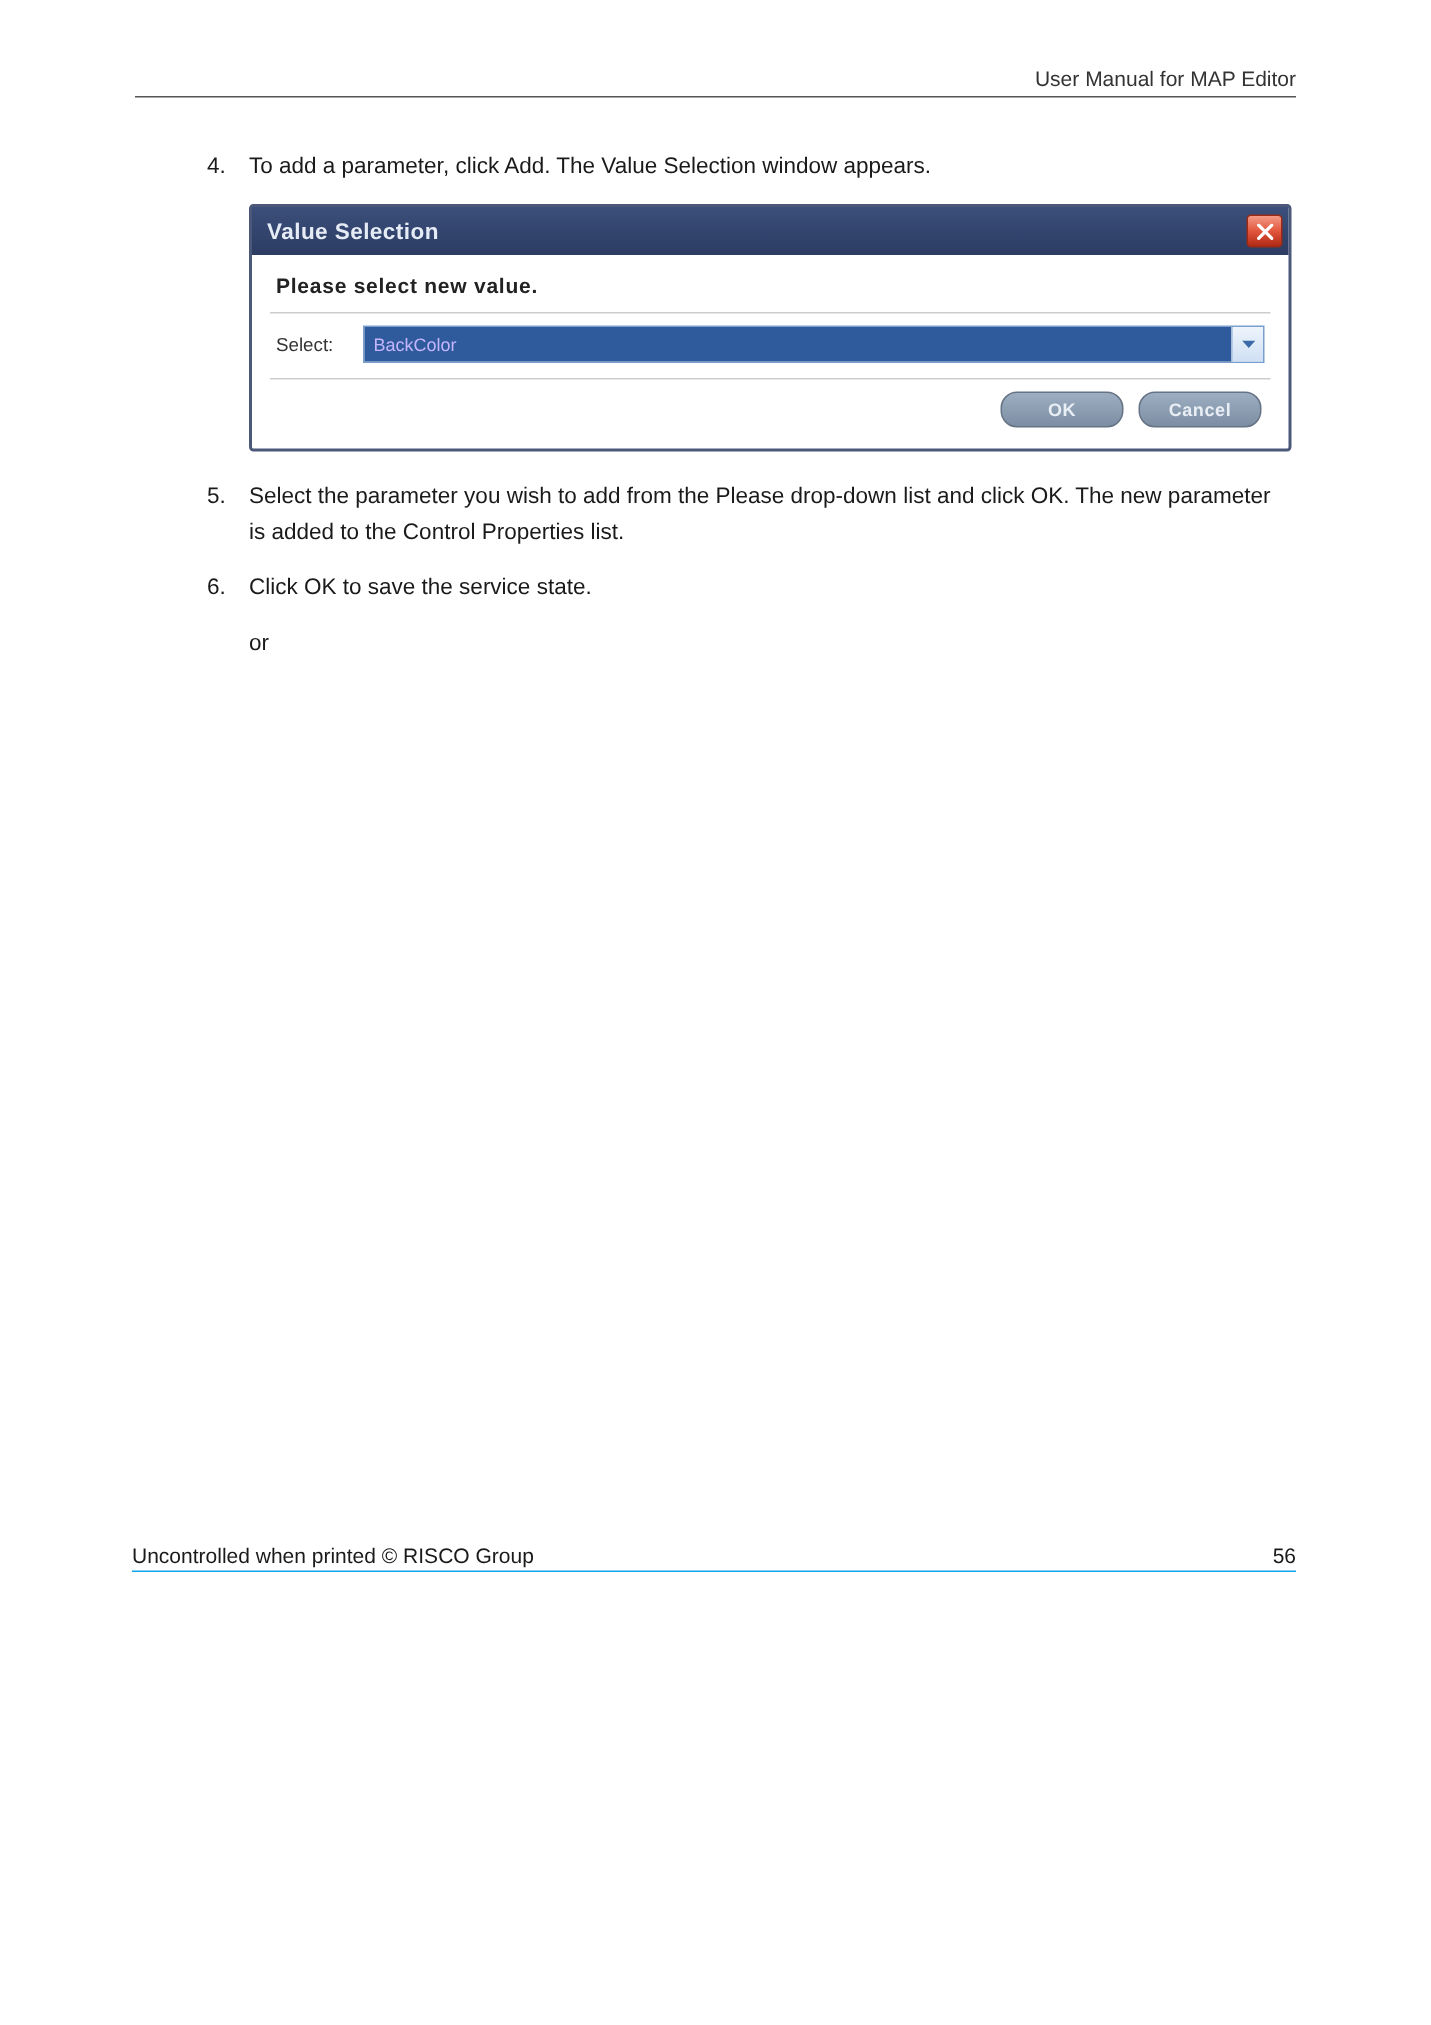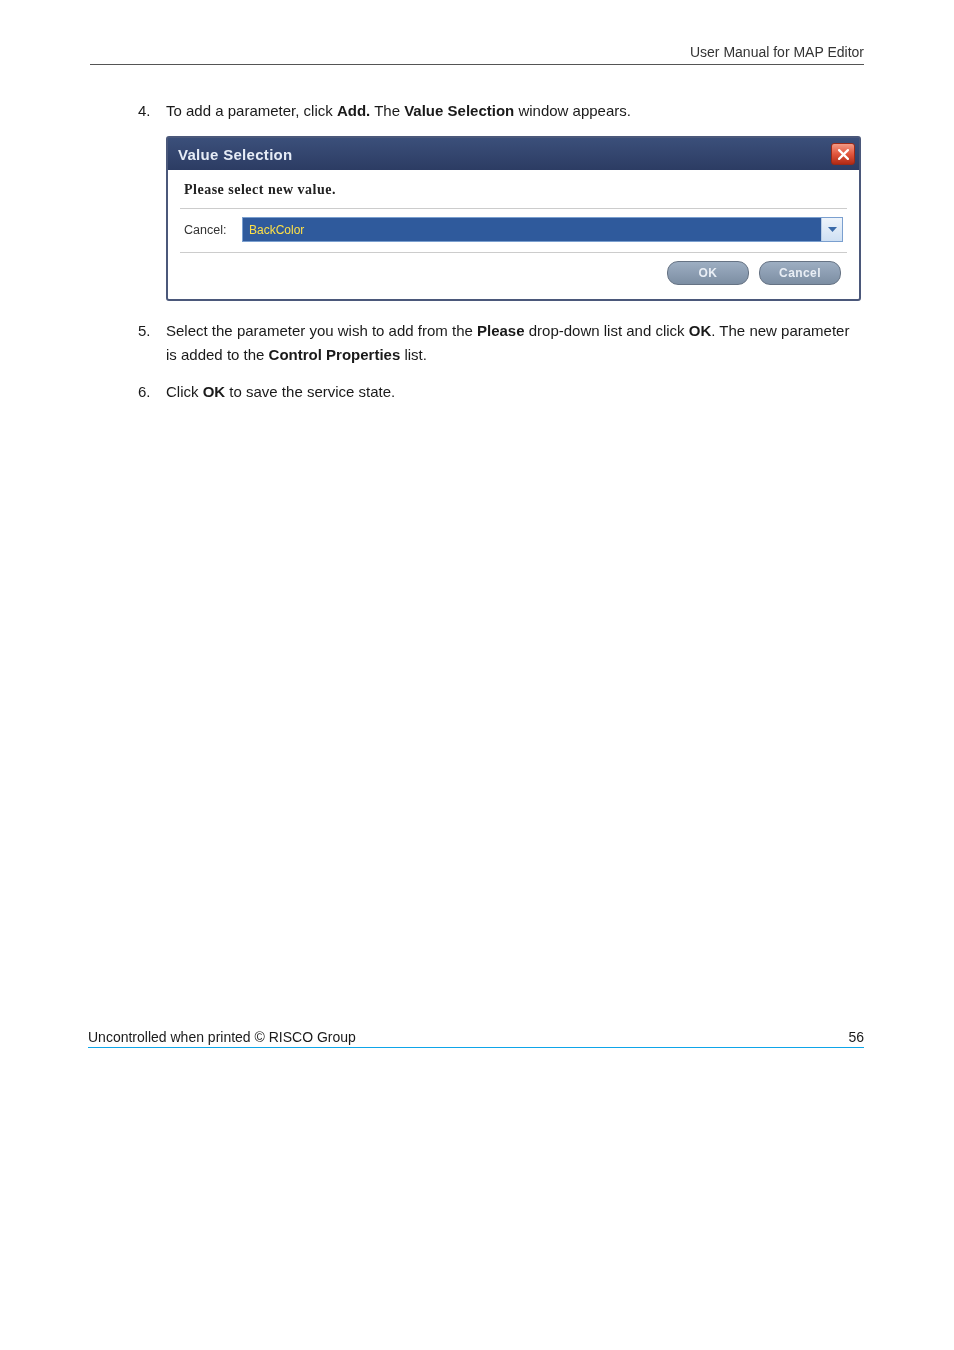--- a/index.html
+++ b/index.html
@@ -4,32 +4,32 @@
 <style>
 html,body{margin:0;padding:0;background:#fff;font-family:"Segoe UI","Myriad Pro",Arial,sans-serif;color:#1a1a1a}
 .page{width:954px;height:1102px;margin:0 auto;position:relative;box-sizing:border-box;padding:44px 90px 0 90px}
 .header-line{border-bottom:1px solid #555;padding-bottom:4px}
 .header-text{text-align:right;font-size:14px;color:#333}
 .content{margin-top:34px;padding-left:48px;padding-right:10px}
 ol.steps{list-style:none;margin:0;padding:0}
 ol.steps>li{display:flex;margin-bottom:14px;font-size:15px;line-height:1.55}
 .step-num{min-width:28px;color:#1a1a1a}
 .step-body{flex:1}
-.step-body b{font-weight:700}
+.step-body b{font-weight:400}
 .dialog-wrap{margin:14px 0 18px 28px}
 .dialog{border:2px solid #4b587a;border-radius:3px;background:#fff;width:695px;box-sizing:border-box}
 .dlg-titlebar{background:linear-gradient(#3b4f7a,#2c3c63);height:32px;display:flex;align-items:center;justify-content:space-between;padding:0 4px 0 10px}
 .dlg-title{color:#e6ecf6;font-weight:700;font-size:15px;letter-spacing:0.3px}
 .close-btn{width:22px;height:20px;background:linear-gradient(#f39a85,#e2563d,#b02a15);border:1px solid #9a2a18;border-radius:3px;color:#fff;display:flex;align-items:center;justify-content:center;font-size:14px;font-weight:700;line-height:1}
 .dlg-body{padding:8px 12px 12px 12px}
-.dlg-heading{font-family:Liberation Serif, serif;font-weight:700;font-size:14px;letter-spacing:0.5px;color:#222;padding:4px 0 10px 4px}
+.dlg-heading{font-family:Liberation Sans, sans-serif;font-weight:700;font-size:14px;letter-spacing:0.5px;color:#222;padding:4px 0 10px 4px}
 .dlg-row{display:flex;align-items:center;gap:10px;border:1px solid #ccc;border-left:none;border-right:none;padding:8px 4px 10px 4px}
 .dlg-label{font-size:12.5px;color:#333;min-width:48px}
 .combo{flex:1;height:23px;border:1px solid #7a9fcf;background:#fff;display:flex;align-items:stretch}
-.combo-value{flex:1;background:#2f5a9c;color:#fde047;font-size:12px;display:flex;align-items:center;padding:0 6px}
+.combo-value{flex:1;background:#2f5a9c;color:#c4b5fd;font-size:12px;display:flex;align-items:center;padding:0 6px}
 .combo-arrow{width:20px;background:linear-gradient(#eef4fb,#cfe0f3);border-left:1px solid #b7cce6;display:flex;align-items:center;justify-content:center;color:#3a6aa8;font-size:10px}
 .dlg-buttons{display:flex;justify-content:flex-end;gap:10px;padding:8px 6px 2px 6px}
 .pill-btn{min-width:80px;height:22px;border-radius:11px;background:linear-gradient(#9daec2,#7c8ea3);border:1px solid #667384;color:#e9eef5;font-size:12px;font-weight:700;letter-spacing:0.4px;display:flex;align-items:center;justify-content:center}
 .figure-caption{text-align:center;font-weight:700;font-size:14px;margin:16px 0 22px 0}
 .footer{position:absolute;left:88px;right:90px;bottom:54px;font-size:14px;border-bottom:1px solid #0ea5e9;display:flex;justify-content:space-between;padding-bottom:2px}
 </style>
 </head>
 <body>
 
 <div class="page">
@@ -53,21 +53,21 @@
           <div class="dlg-title">Value Selection</div>
           <div class="close-btn">
             <svg width="11" height="11" viewBox="0 0 10 10">
                 <path d="M1 1 L9 9 M9 1 L1 9" stroke="#fff" stroke-width="2" stroke-linecap="round"></path>
               </svg>
           </div>
         </div>
         <div class="dlg-body">
           <div class="dlg-heading">Please select new value.</div>
           <div class="dlg-row">
-            <div class="dlg-label">Cancel:</div>
+            <div class="dlg-label">Select:</div>
             <div class="combo">
               <div class="combo-value">BackColor</div>
               <div class="combo-arrow">
                 <svg width="9" height="6" viewBox="0 0 9 6">
                     <path d="M0 0 L4.5 5 L9 0 Z" fill="#3a6aa8"></path>
                   </svg>
               </div>
             </div>
           </div>
           <div class="dlg-buttons">
@@ -84,20 +84,21 @@
         <div class="step-num">5.</div>
         <div class="step-body">
           <span>Select the parameter you wish to add from the </span><b>Please</b><span> drop-down list and click </span><b>OK</b><span>. The new parameter is added to the </span><b>Control Properties</b><span> list.</span>
         </div>
       </li>
       <li>
         <div class="step-num">6.</div>
         <div class="step-body">
           <span>Click </span><b>OK</b><span> to save the service state.</span>
           <div style="height:14px"></div>
+          <div>or</div>
           <div style="height:14px"></div>
         </div>
       </li>
     </ol>
   </div>
 
   <div class="footer">
     <span>Uncontrolled when printed © RISCO Group</span>
     <span>56</span>
   </div>

